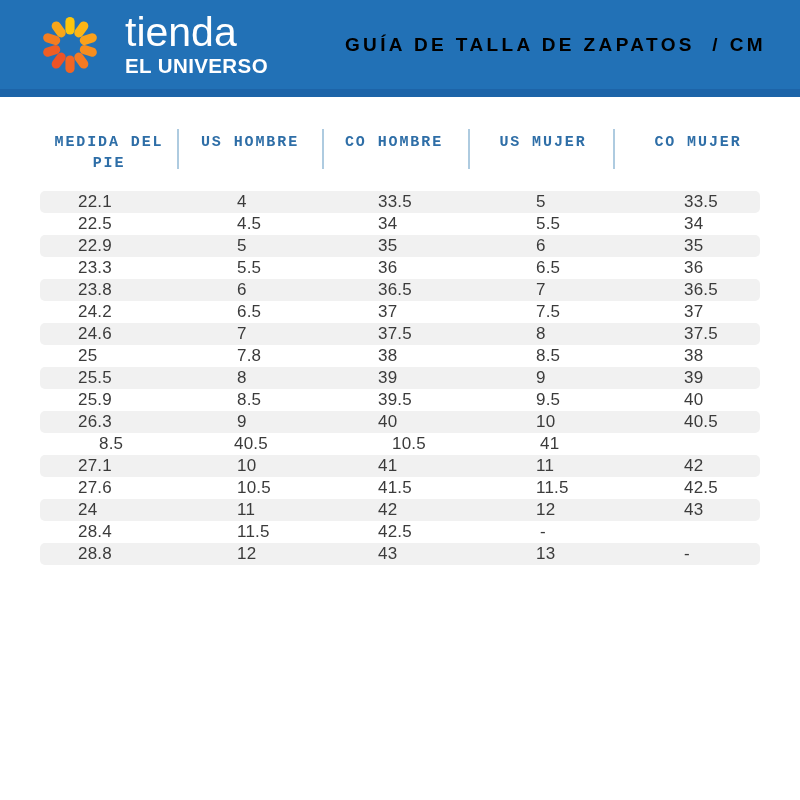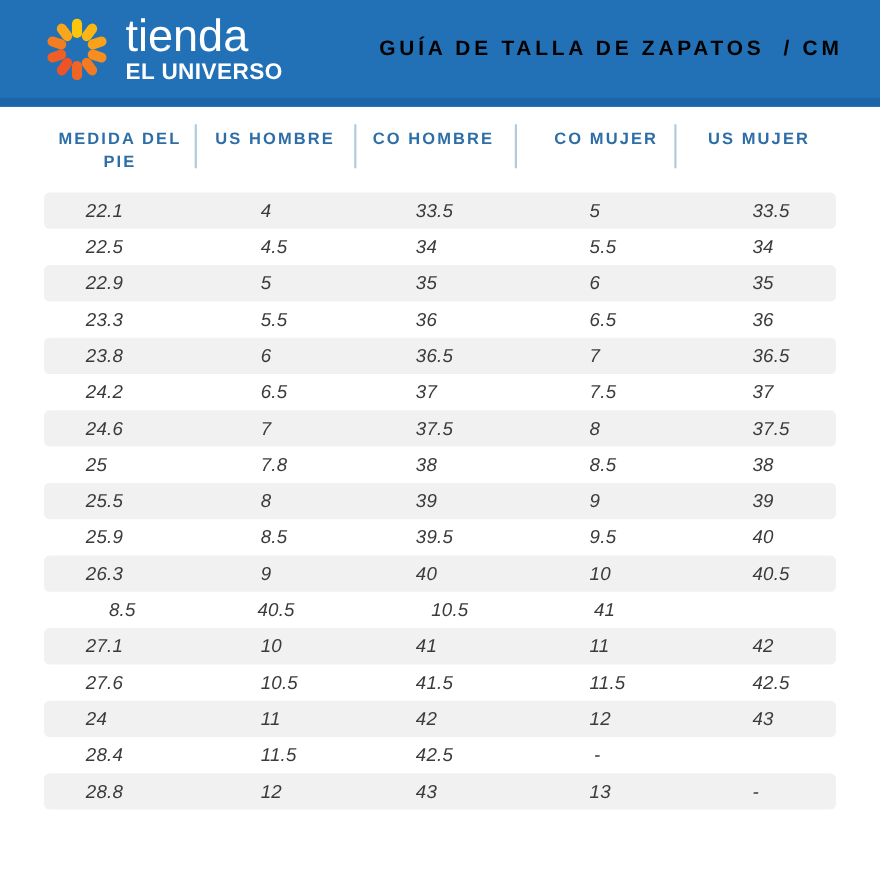--- a/index.html
+++ b/index.html
@@ -6,51 +6,51 @@
   body{
     width:800px;height:800px;overflow:hidden;background:#ffffff;
     font-family:"Liberation Sans","DejaVu Sans",sans-serif;
     -webkit-font-smoothing:antialiased;
   }
   
   .banner{
     height:97px;background:#2271b6;border-bottom:8px solid #1d64a8;
     display:flex;align-items:center;padding:0 30px 0 40px;box-sizing:border-box;
   }
-  .brand{display:flex;align-items:center;gap:14px;}
+  .brand{display:flex;align-items:center;gap:25px;}
   .brand svg{display:block;}
   .brand-text{color:#ffffff;line-height:1;}
   .brand-name{font-size:41px;font-weight:500;letter-spacing:0px;display:block;}
   .brand-sub{font-size:20.5px;font-weight:700;letter-spacing:0.4px;display:block;margin-top:3px;}
   .banner-title{
     margin-left:auto;color:#000000;font-size:19px;font-weight:700;
     letter-spacing:3.4px;white-space:pre;padding-right:4px;
   }
   
   .thead{
-    position:relative;margin:14px 0 0 40px;width:720px;
-    display:grid;grid-template-columns:138px 144px 144px 144px 150px;
+    position:relative;margin:30px 0 0 40px;width:720px;
+    display:grid;grid-template-columns:138px 144px 144px 144px 150px;font-family:Liberation Mono, monospace;
   }
   .th{
     color:#2e6ea7;font-size:15px;font-weight:700;letter-spacing:1.9px;
     text-align:center;line-height:21px;padding-top:5px;
   }
   .th .wrap{max-width:122px;margin:0 auto;}
   .th.h4{padding-left:10px;}
   .th.h5{padding-left:26px;}
   .vdiv{position:absolute;top:2px;width:2px;height:40px;background:#aecbe0;}
   .vdiv.d1{left:137px;}
   .vdiv.d2{left:282px;}
   .vdiv.d3{left:428px;}
   .vdiv.d4{left:573px;}
   
   .tbody{margin:17px 0 0 40px;width:720px;}
   .row{
-    height:33px;display:grid;grid-template-columns:138px 144px 144px 144px 150px;
-    align-items:center;border-radius:5px;font-style:italic;
+    height:22px;display:grid;grid-template-columns:138px 144px 144px 144px 150px;
+    align-items:center;border-radius:5px;
   }
   .row.shaded{background:#f1f1f1;}
   .cell{
     font-size:17px;color:#3b3b3b;letter-spacing:0.2px;
     white-space:nowrap;
   }
   .cell.c0{padding-left:38px;}
   .cell.c1{padding-left:59px;}
   .cell.c2{padding-left:56px;}
   .cell.c3{padding-left:70px;}
@@ -82,22 +82,22 @@
   </div>
   <div class="banner-title">GUÍA DE TALLA DE ZAPATOS  / CM</div>
 </div>
 
 <div class="thead">
   <div class="th h1">
     <div class="wrap">MEDIDA DEL PIE</div>
   </div>
   <div class="th h2">US HOMBRE</div>
   <div class="th h3">CO HOMBRE</div>
+  <div class="th h4">US MUJER</div>
   <div class="th h5">CO MUJER</div>
-  <div class="th h4">US MUJER</div>
   <div class="vdiv d1"></div>
   <div class="vdiv d2"></div>
   <div class="vdiv d3"></div>
   <div class="vdiv d4"></div>
 </div>
 
 <div class="tbody">
     <div class="row shaded">
       <div class="cell c0">22.1</div>
       <div class="cell c1">4</div>

